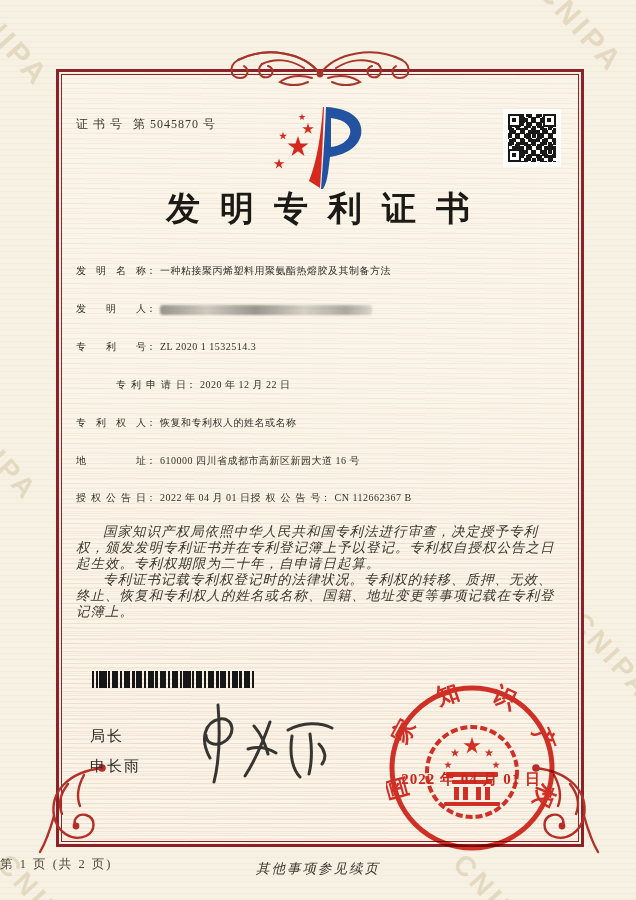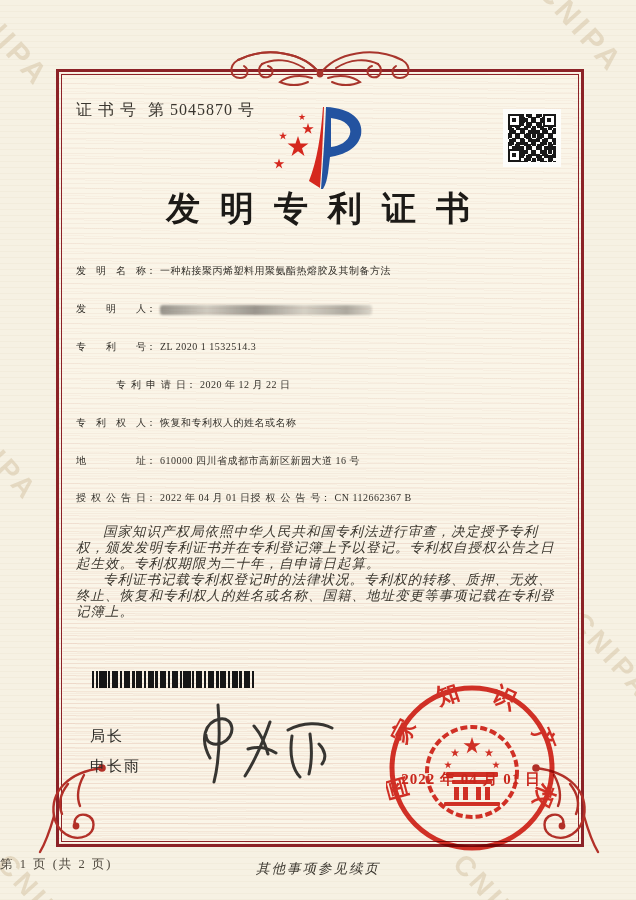--- a/index.html
+++ b/index.html
@@ -36,21 +36,21 @@
   }
   .wm1{left:-18px;top:-12px;font-size:30px;}
   .wm2{left:556px;top:-26px;font-size:30px;}
   .wm3{left:388px;top:266px;font-size:36px;color:rgba(205,185,152,0.38);}
   .wm4{left:-26px;top:408px;font-size:28px;}
   .wm5{left:142px;top:540px;font-size:36px;color:rgba(212,124,112,0.20);}
   .wm6{left:14px;top:848px;font-size:28px;}
   .wm7{left:470px;top:848px;font-size:28px;}
   .wm8{left:588px;top:606px;font-size:28px;}
   
-  .cert-no{position:absolute;left:76px;top:100px;font-size:16px;color:#3a362f;letter-spacing:1px;}
+  .cert-no{position:absolute;left:76px;top:116px;font-size:12px;color:#3a362f;letter-spacing:1px;}
   .cert-no .num{margin-left:6px;}
   .logo{position:absolute;left:271px;top:105px;width:96px;height:86px;}
   .qr{position:absolute;left:506px;top:112px;width:52px;height:52px;background:#fdfdfb;
       box-shadow:0 0 0 3px #fdfdfb;}
   .qr .mods{
     position:absolute;inset:2px;
     background:
       repeating-conic-gradient(#181818 0 25%, rgba(0,0,0,0) 0 50%) 0 0/8px 8px,
       repeating-conic-gradient(rgba(0,0,0,0) 0 25%, #181818 0 50%) 1px 3px/11px 11px;
   }

